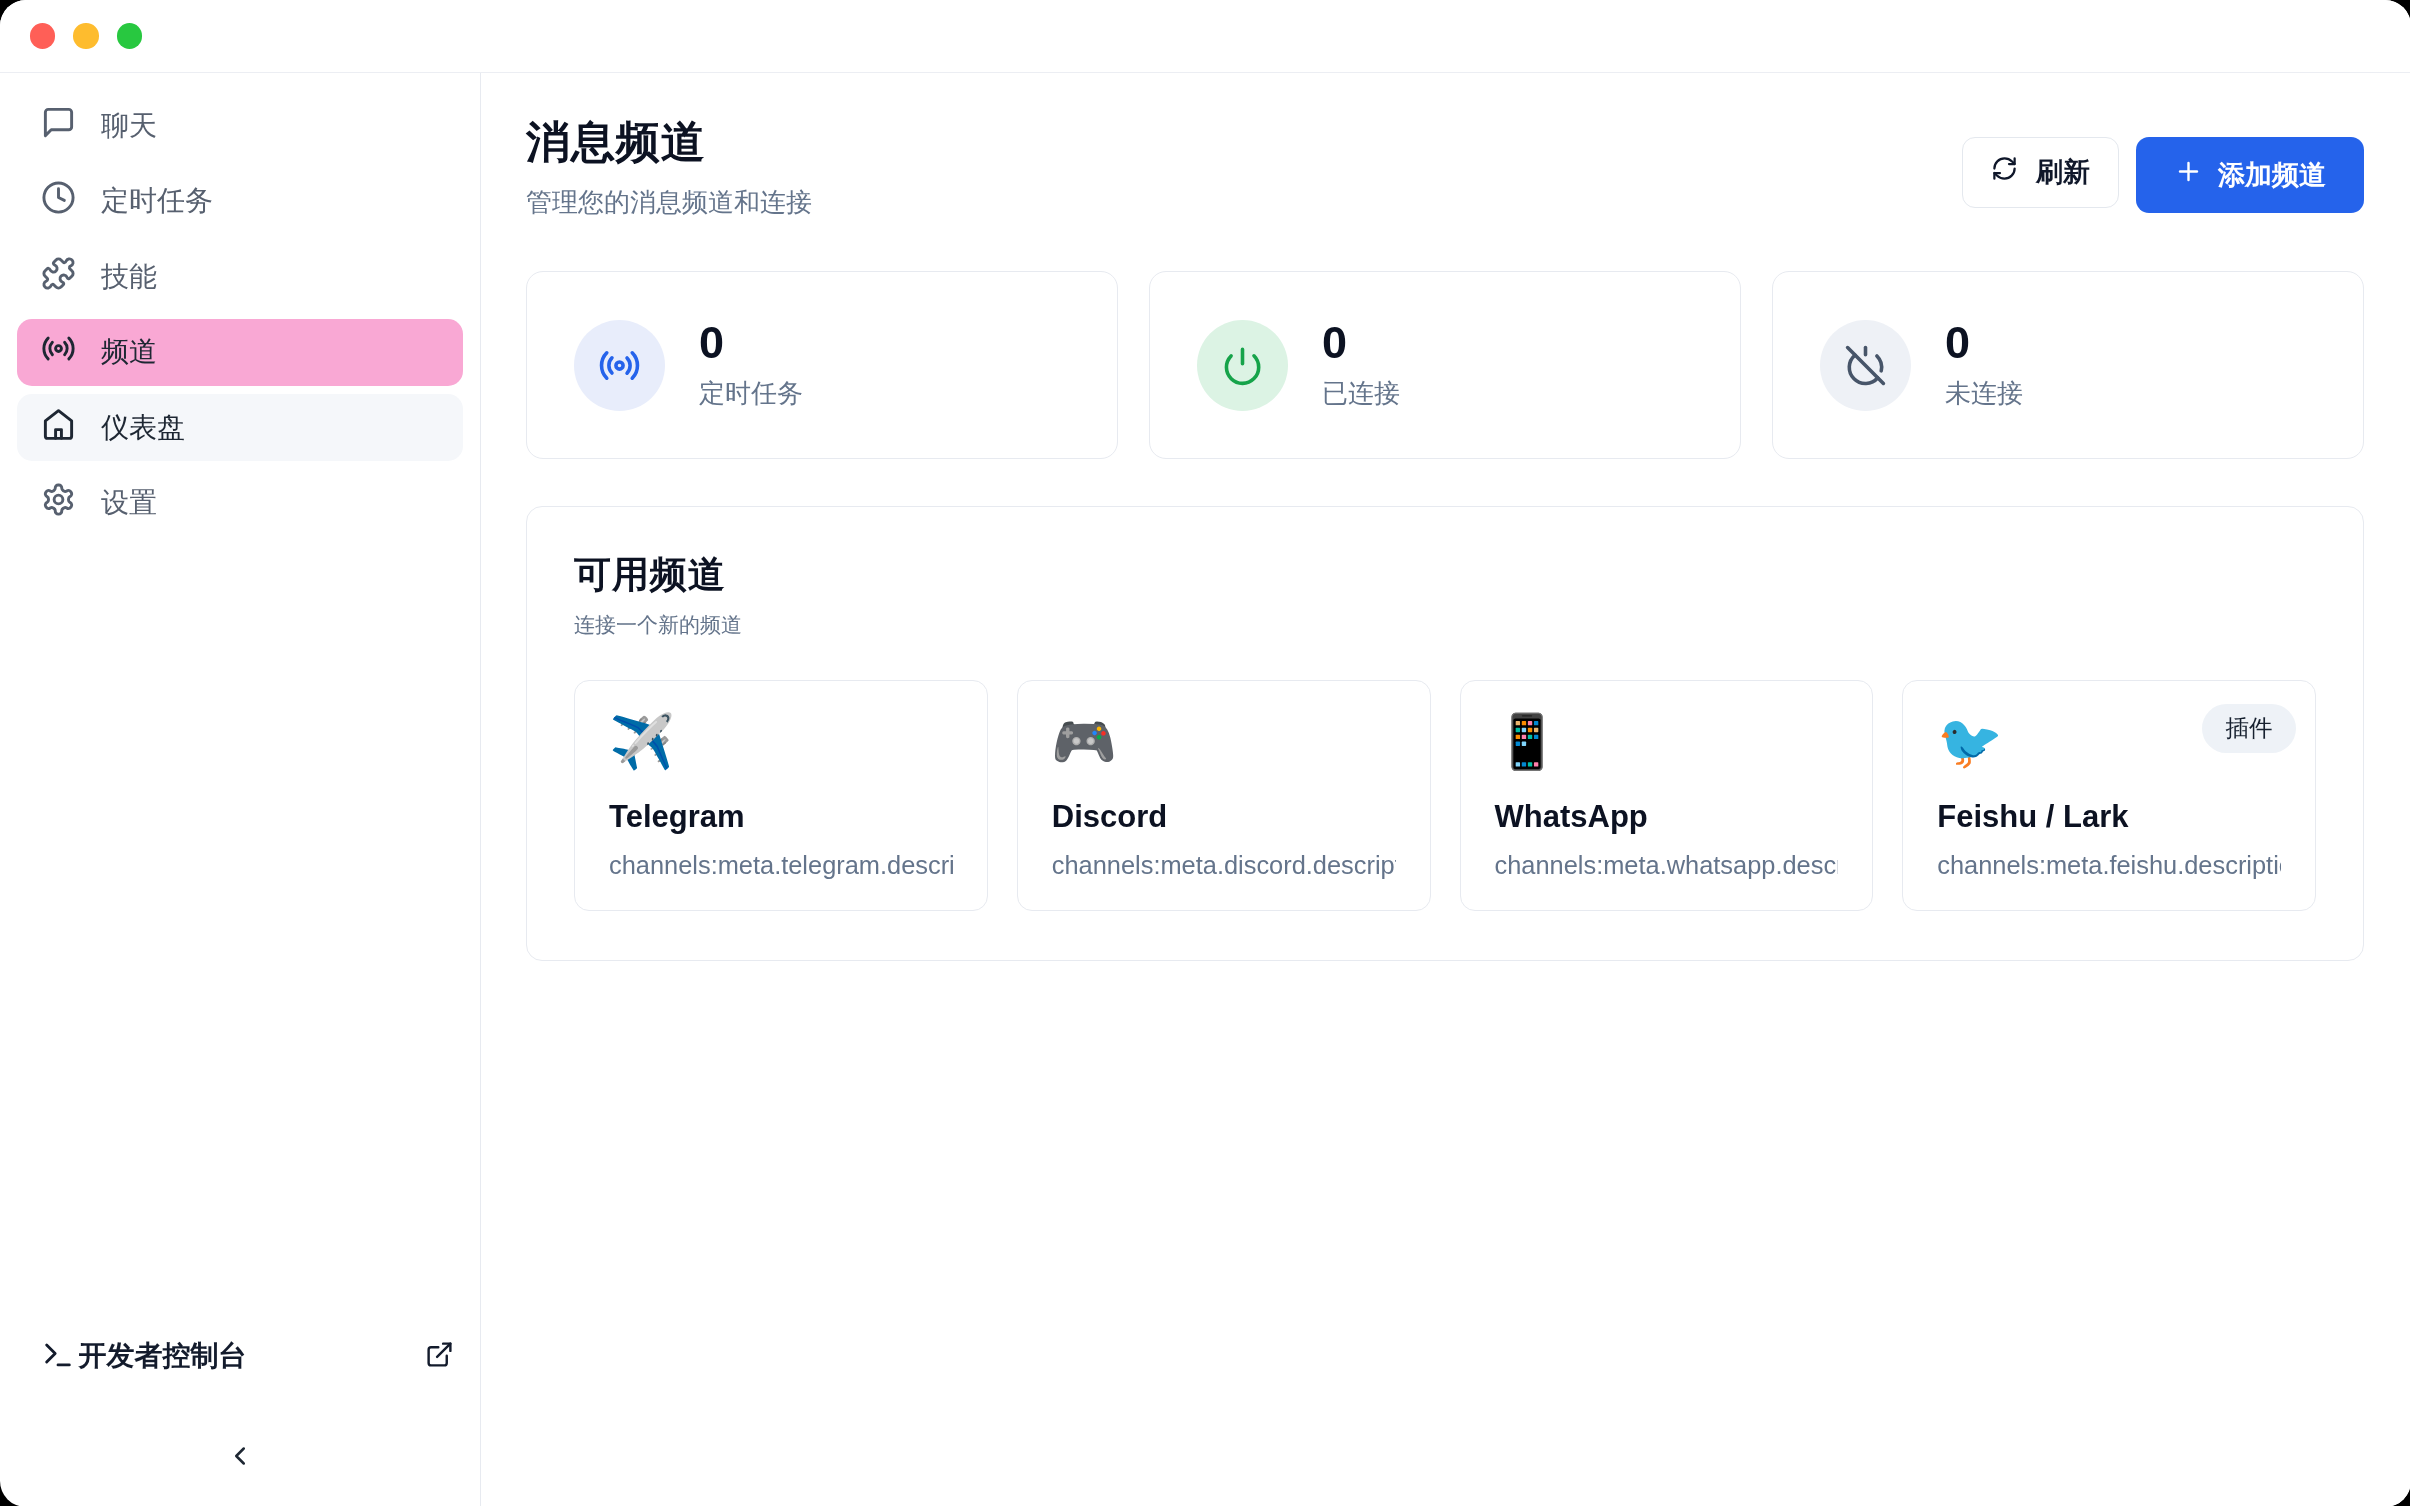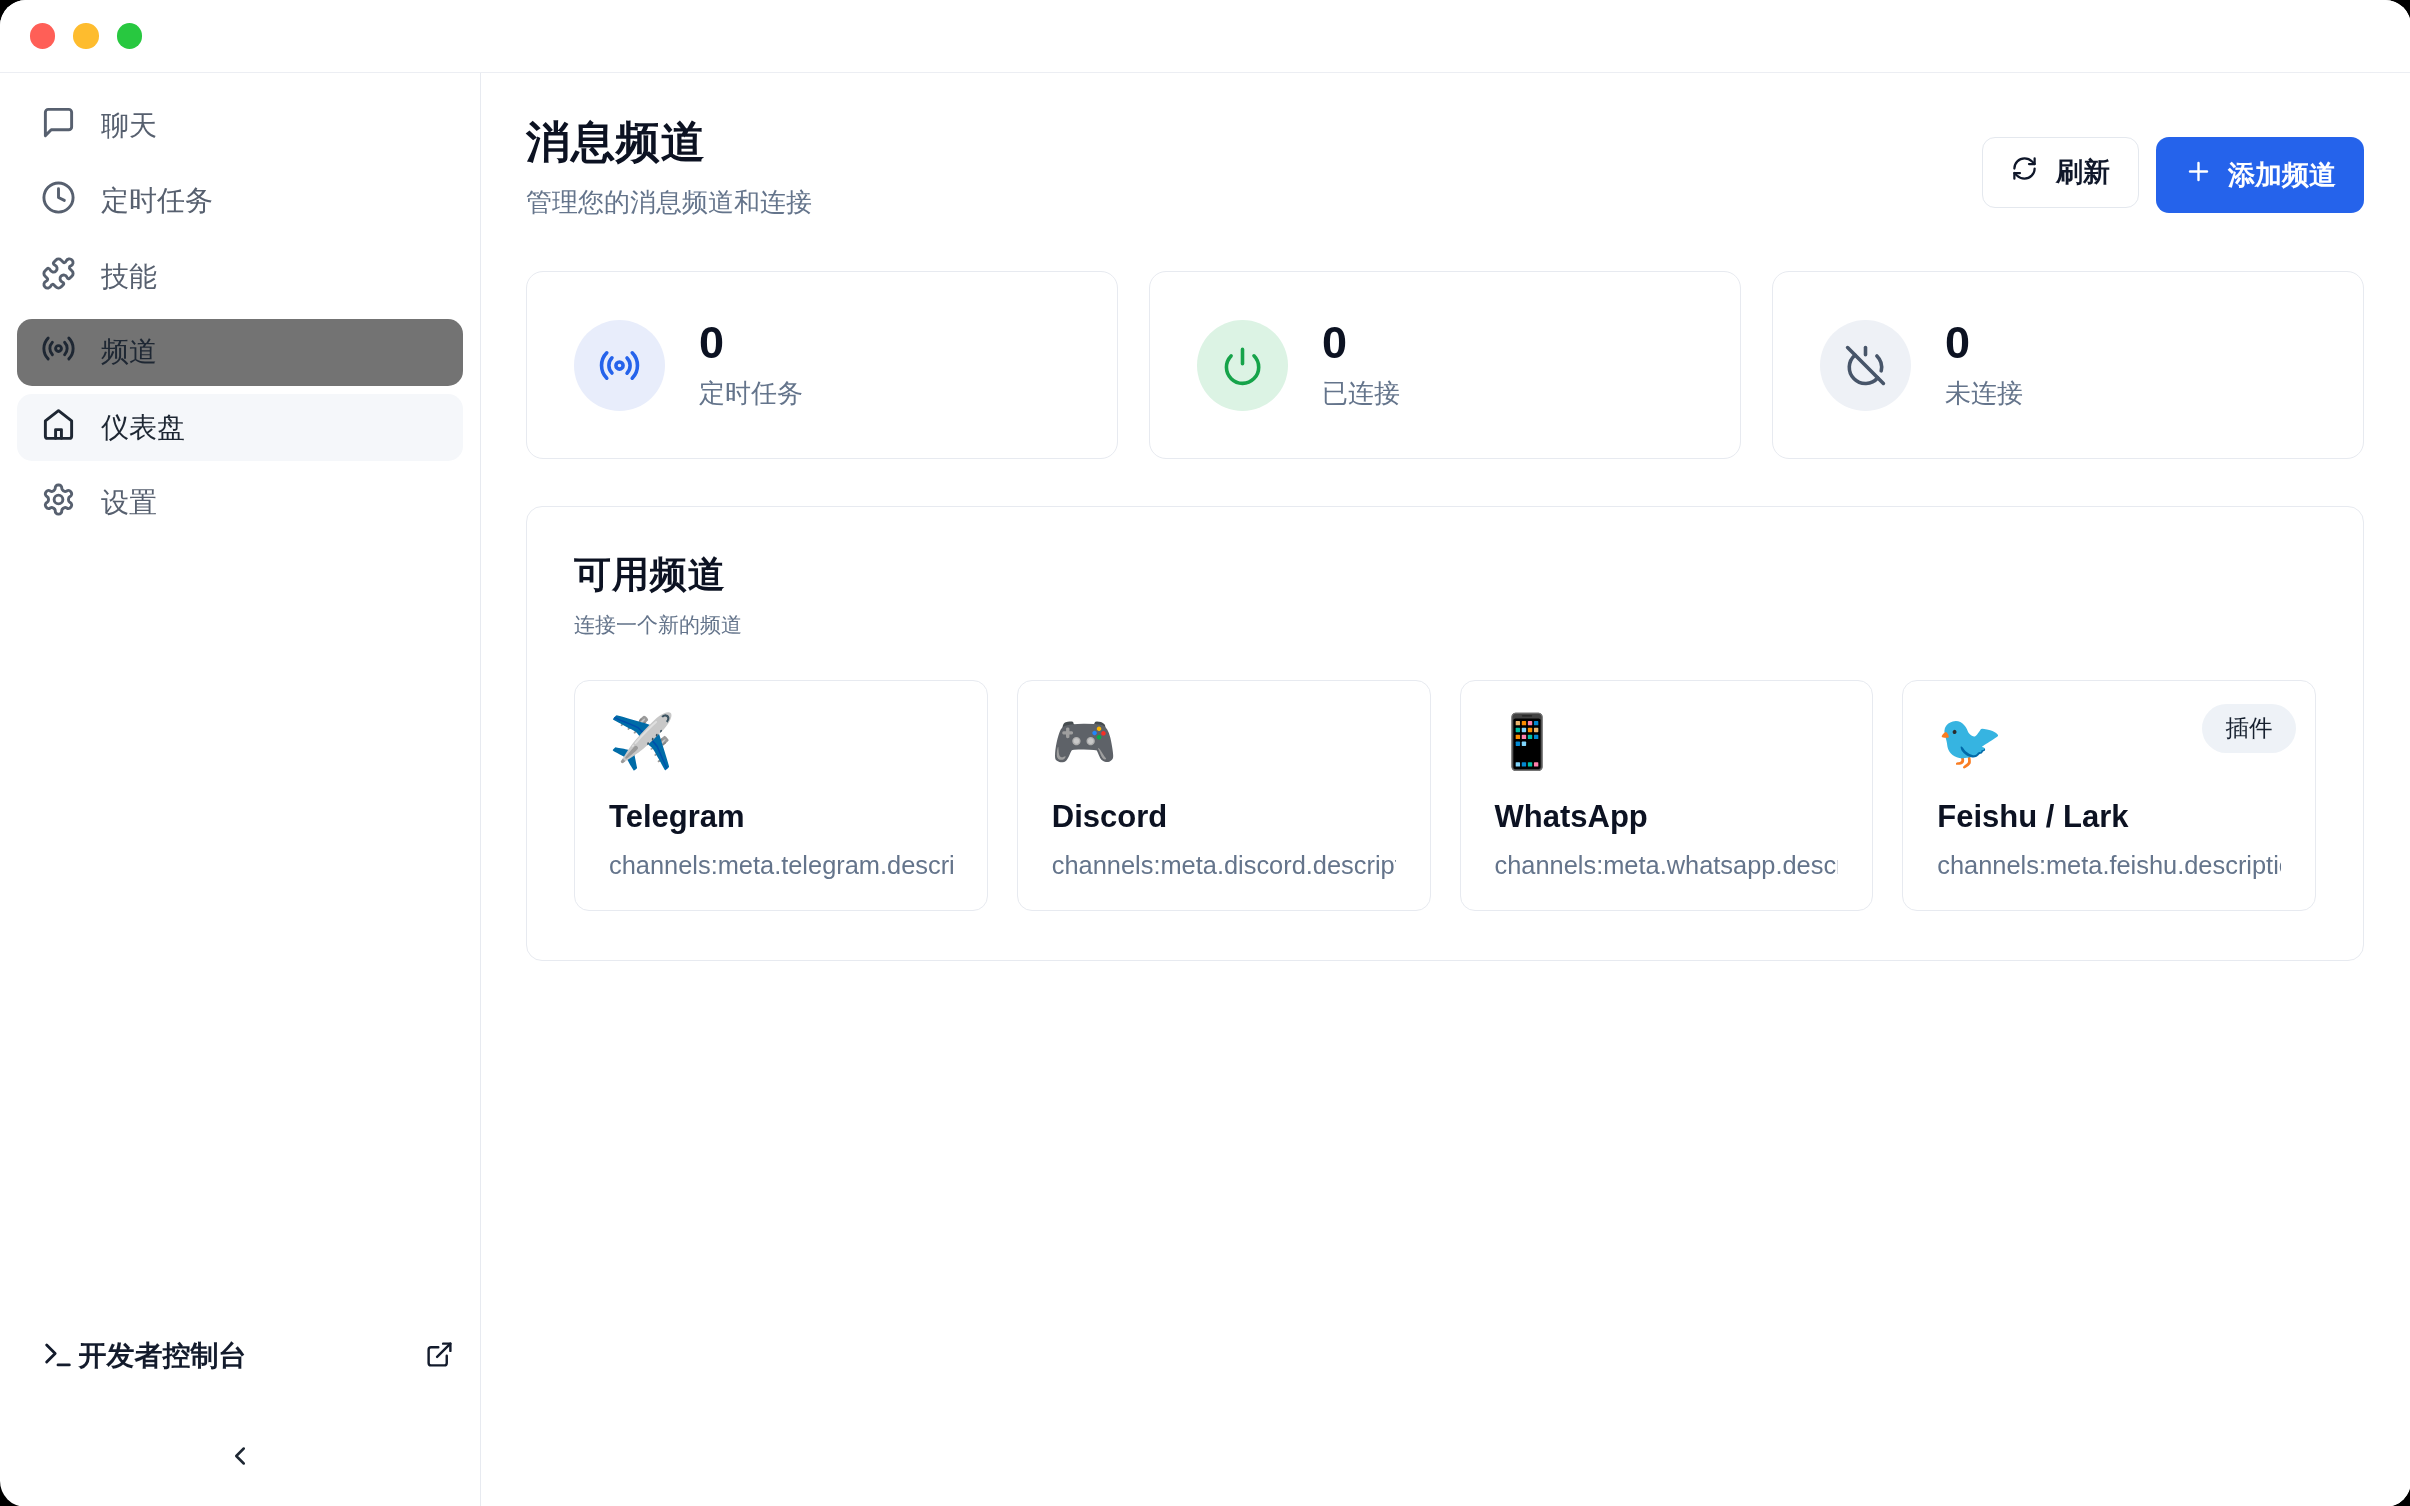--- a/index.html
+++ b/index.html
@@ -17,41 +17,41 @@
   .light.red { background:#ff5f57; }
   .light.yellow { background:#febc2e; }
   .light.green { background:#28c840; }
   
   .app { flex:1; display:flex; min-height:0; }
   .sidebar { width:481px; flex:0 0 481px; border-right:0.9px solid #e7eaf0;
     display:flex; flex-direction:column; padding:19px 17px 22.6px 17px; }
   .nav-item { height:67px; border-radius:15px; display:flex; align-items:center;
     padding-left:23.5px; gap:25.4px; margin-bottom:8.5px; color:#57606f; font-size:28px; font-weight:500; cursor:pointer; }
   .nav-item svg { width:35px; height:35px; stroke:#57606f; }
-  .nav-item.active { background:#737373; color:#1e2733; }
+  .nav-item.active { background:#f9a8d4; color:#1e2733; }
   .nav-item.active svg { stroke:#1e2733; }
   .nav-item.soft { background:#f5f7fa; color:#1e2733; }
   .nav-item.soft svg { stroke:#1e2733; }
   .sidebar-spacer { flex:1; }
   .dev-row { display:flex; align-items:center; gap:4px; padding:0 9.4px 0 23.5px; height:60px; color:#131b2c; }
   .dev-row .term-icon svg { width:34px; height:34px; stroke:#131b2c; }
   .dev-label { font-size:28px; font-weight:700; flex:1; }
   .dev-row .ext-icon svg { width:29px; height:29px; stroke:#131b2c; }
   .collapse-row { display:flex; justify-content:center; align-items:center; margin-top:45px; height:53px; }
   .collapse-row svg { width:30px; height:30px; stroke:#1e2733; cursor:pointer; }
   
   .main { flex:1; padding:40px 47px 0 45px; overflow:hidden; background:#fff; }
   .page-header { display:flex; justify-content:space-between; align-items:flex-start; }
   .page-title { font-size:44px; font-weight:700; color:#0c1222; letter-spacing:0.9px; }
   .page-subtitle { margin-top:13px; font-size:26px; color:#64748b; }
   .actions { display:flex; gap:17px; margin-top:23.5px; }
   .btn { display:flex; align-items:center; gap:15px; border-radius:13px; font-size:27px; font-weight:600; cursor:pointer; }
   .btn-refresh { height:71px; padding:0 28px; background:#fff; border:1.9px solid #e4e8ee; color:#0f172a;gap:18px; }
   .btn-refresh svg { width:27px; height:27px; stroke:#0f172a; }
-  .btn-add { height:76px; padding:0 28px; background:#2563eb; border:none; color:#fff; }
+  .btn-add { height:76px; padding:0 38px; background:#2563eb; border:none; color:#fff; }
   .btn-add svg { width:29px; height:29px; stroke:#fff; }
   
   .stats { display:flex; gap:31px; margin-top:51px; }
   .stat-card { flex:1; height:188px; border:1.9px solid #e7eaf0; border-radius:17px;
     display:flex; align-items:center; padding-left:47px; gap:34px; background:#fff; }
   .stat-icon { width:91px; height:91px; border-radius:50%; display:flex; align-items:center; justify-content:center; flex:0 0 91px; }
   .stat-icon svg { width:43px; height:43px; }
   .stat-value { font-size:45px; font-weight:700; color:#0c1222; line-height:1.05; }
   .stat-label { font-size:26px; color:#64748b; margin-top:9.4px; }
   

